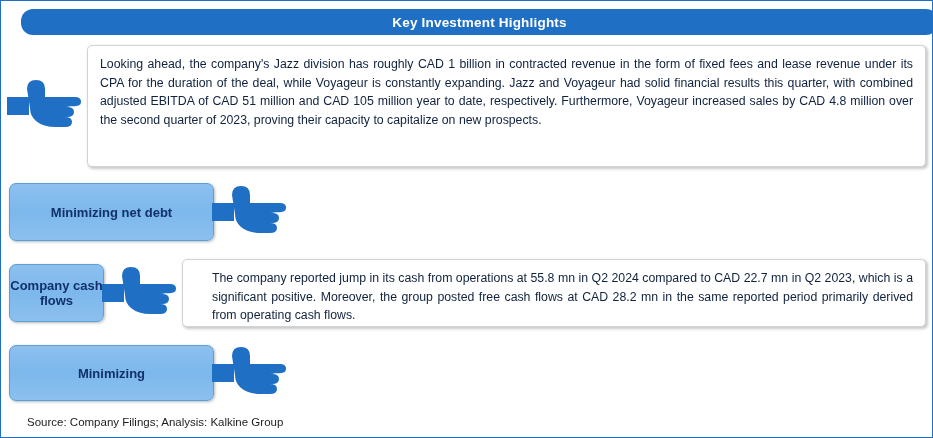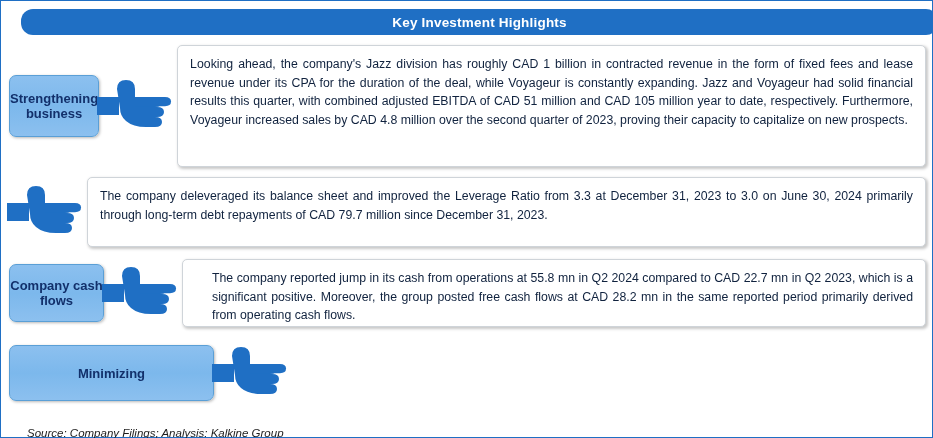--- a/index.html
+++ b/index.html
@@ -107,65 +107,61 @@
   #row3 .text-box  { height: 68px; padding-left: 29px; }
 
   #row4 { top: 340px; height: 64px; }
   #row4 .label-box { height: 56px; }
   #row4 .text-box  { height: 58px; }
 
   
   #source {
     position: absolute;
     left: 26px;
-    top: 426px;
+    top: 415px;
     font-size: 11.5px;
-    font-style: italic;
     color: #1c1c1c;
   }
 </style>
 </head>
 <body>
 
 <div id="page">
 
   <div id="header">
     <span id="header-title">Key Investment Highlights</span>
   </div>
 
   <div class="row" id="row1">
-    <div class="label-box">
-      <span class="label-text">Strengthening business</span>
-    </div>
     <div class="hand">
       <svg width="82" height="62" viewBox="0 0 82 62" aria-hidden="true">
         <g fill="#1f6fc4">
           <path d="M2 22 h22 v18 H2 z"></path>
           <path d="M22 14 q0 -9 9 -9 q9 0 9 9 v8 h20 q7 0 7 5 q0 5 -7 5 h-6 h8 q7 0 7 5 q0 5 -7 5 h-8 h6 q7 0 7 5 q0 5 -7 5 h-9 q-13 0 -20 -6 q-6 -5 -6 -13 z"></path>
           <path d="M40 22 h30 q6 0 6 4.6 q0 4.6 -6 4.6 h-30 z"></path>
         </g>
       </svg>
     </div>
     <div class="text-box">
       <p>Looking ahead, the company's Jazz division has roughly CAD 1 billion in contracted revenue in the form of fixed fees and lease revenue under its CPA for the duration of the deal, while Voyageur is constantly expanding. Jazz and Voyageur had solid financial results this quarter, with combined adjusted EBITDA of CAD 51 million and CAD 105 million year to date, respectively. Furthermore, Voyageur increased sales by CAD 4.8 million over the second quarter of 2023, proving their capacity to capitalize on new prospects.</p>
     </div>
   </div>
 
   <div class="row" id="row2">
+    <div class="label-box">
+      <span class="label-text">Minimizing net debt</span>
+    </div>
     <div class="hand">
       <svg width="82" height="62" viewBox="0 0 82 62" aria-hidden="true">
         <g fill="#1f6fc4">
           <path d="M2 22 h22 v18 H2 z"></path>
           <path d="M22 14 q0 -9 9 -9 q9 0 9 9 v8 h20 q7 0 7 5 q0 5 -7 5 h-6 h8 q7 0 7 5 q0 5 -7 5 h-8 h6 q7 0 7 5 q0 5 -7 5 h-9 q-13 0 -20 -6 q-6 -5 -6 -13 z"></path>
           <path d="M40 22 h30 q6 0 6 4.6 q0 4.6 -6 4.6 h-30 z"></path>
         </g>
       </svg>
-    </div>
-    <div class="text-box">
-      <p>The company deleveraged its balance sheet and improved the Leverage Ratio from 3.3 at December 31, 2023 to 3.0 on June 30, 2024 primarily through long-term debt repayments of CAD 79.7 million since December 31, 2023.</p>
     </div>
   </div>
 
   <div class="row" id="row3">
     <div class="label-box">
       <span class="label-text">Company cash flows</span>
     </div>
     <div class="hand">
       <svg width="82" height="62" viewBox="0 0 82 62" aria-hidden="true">
         <g fill="#1f6fc4">

